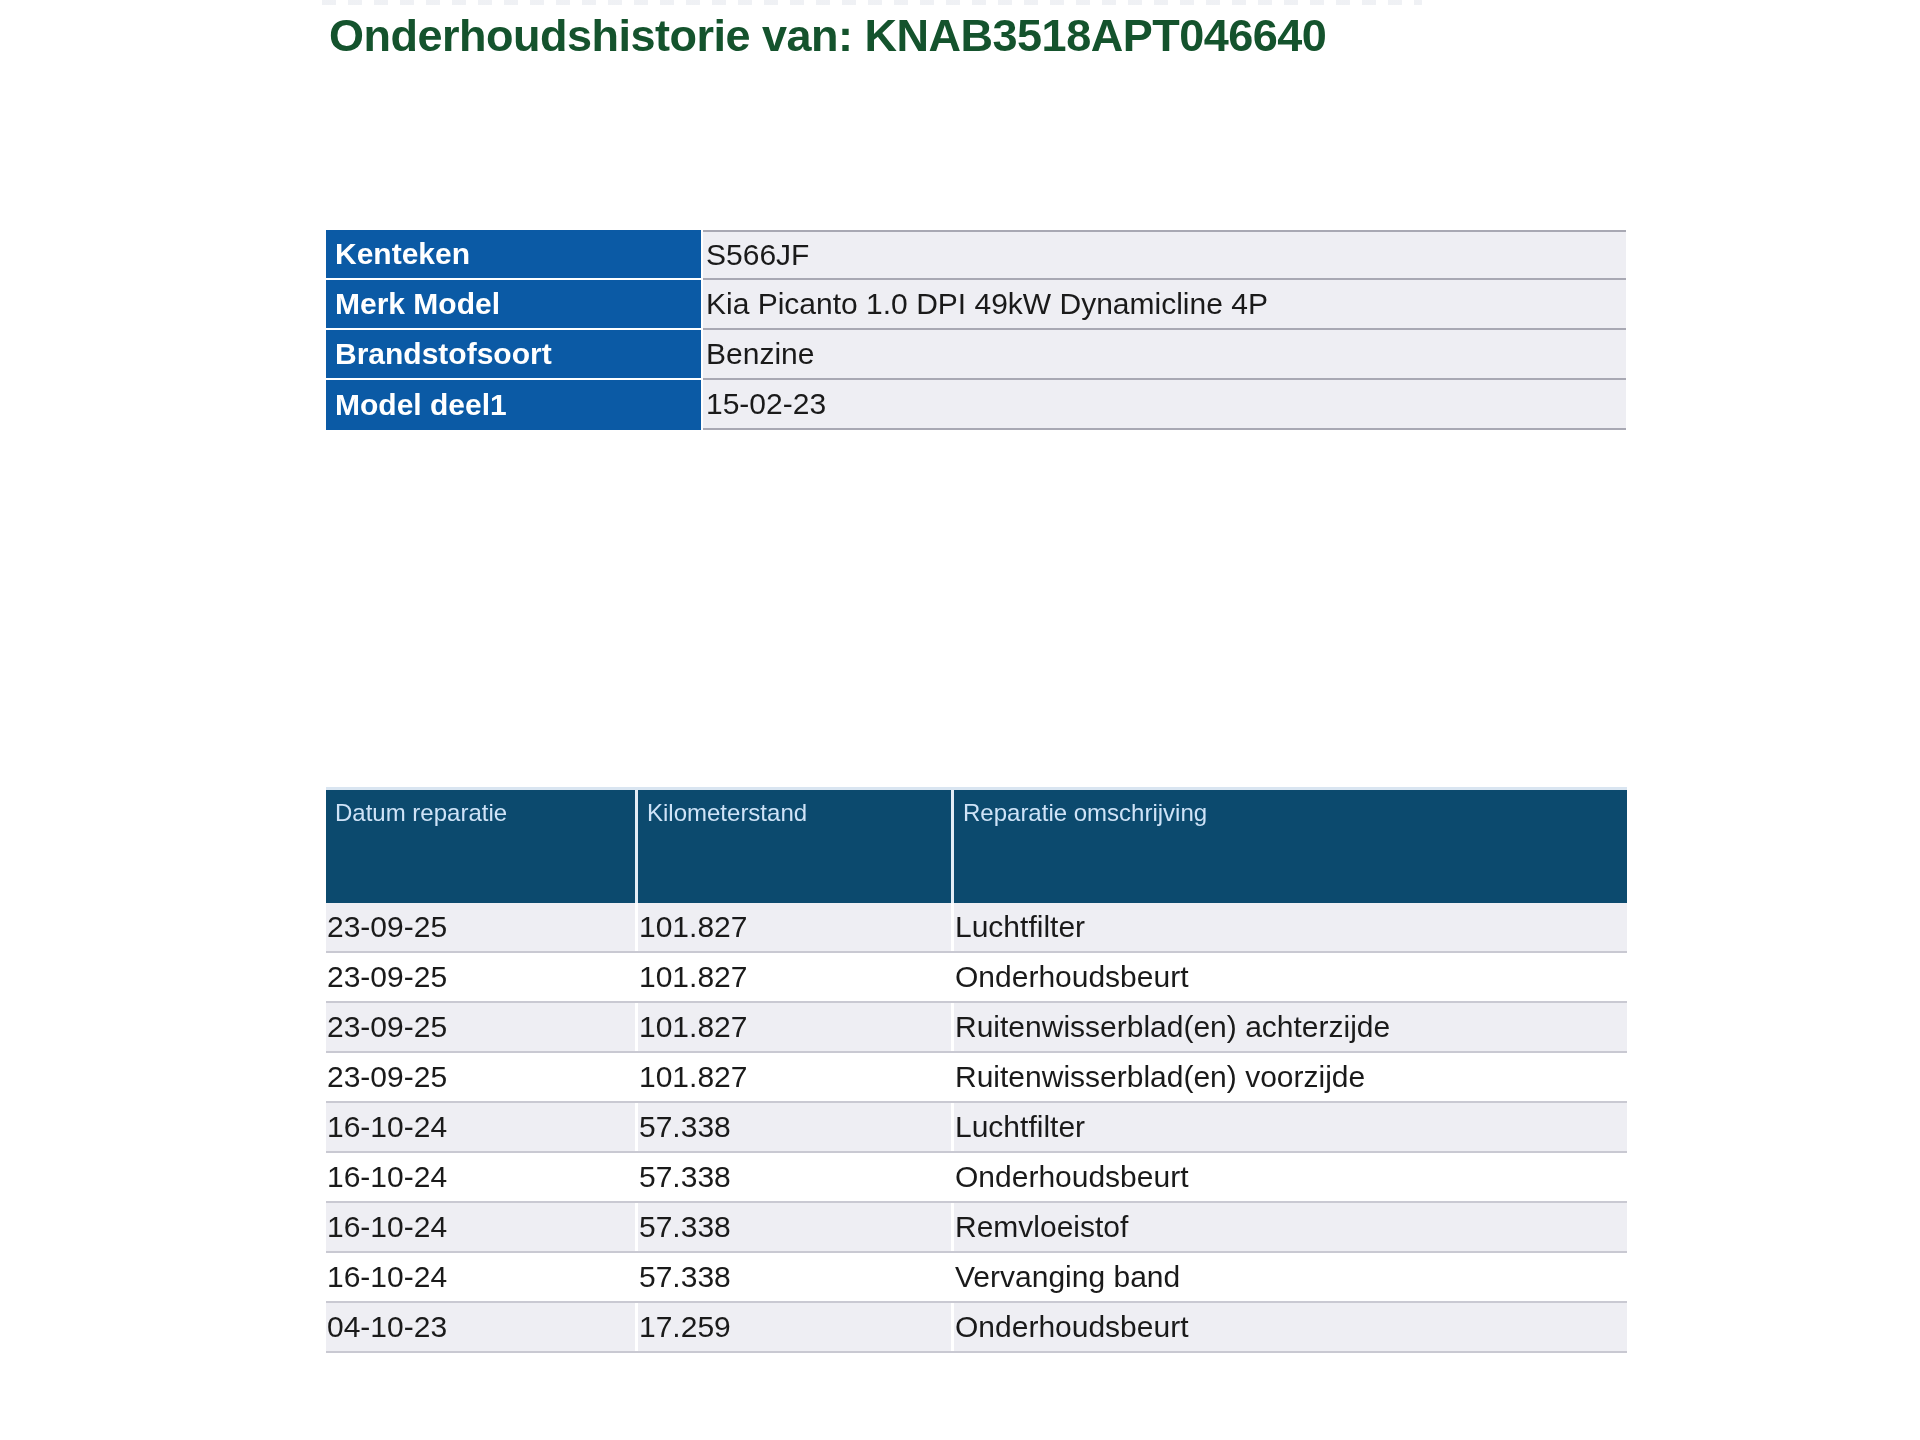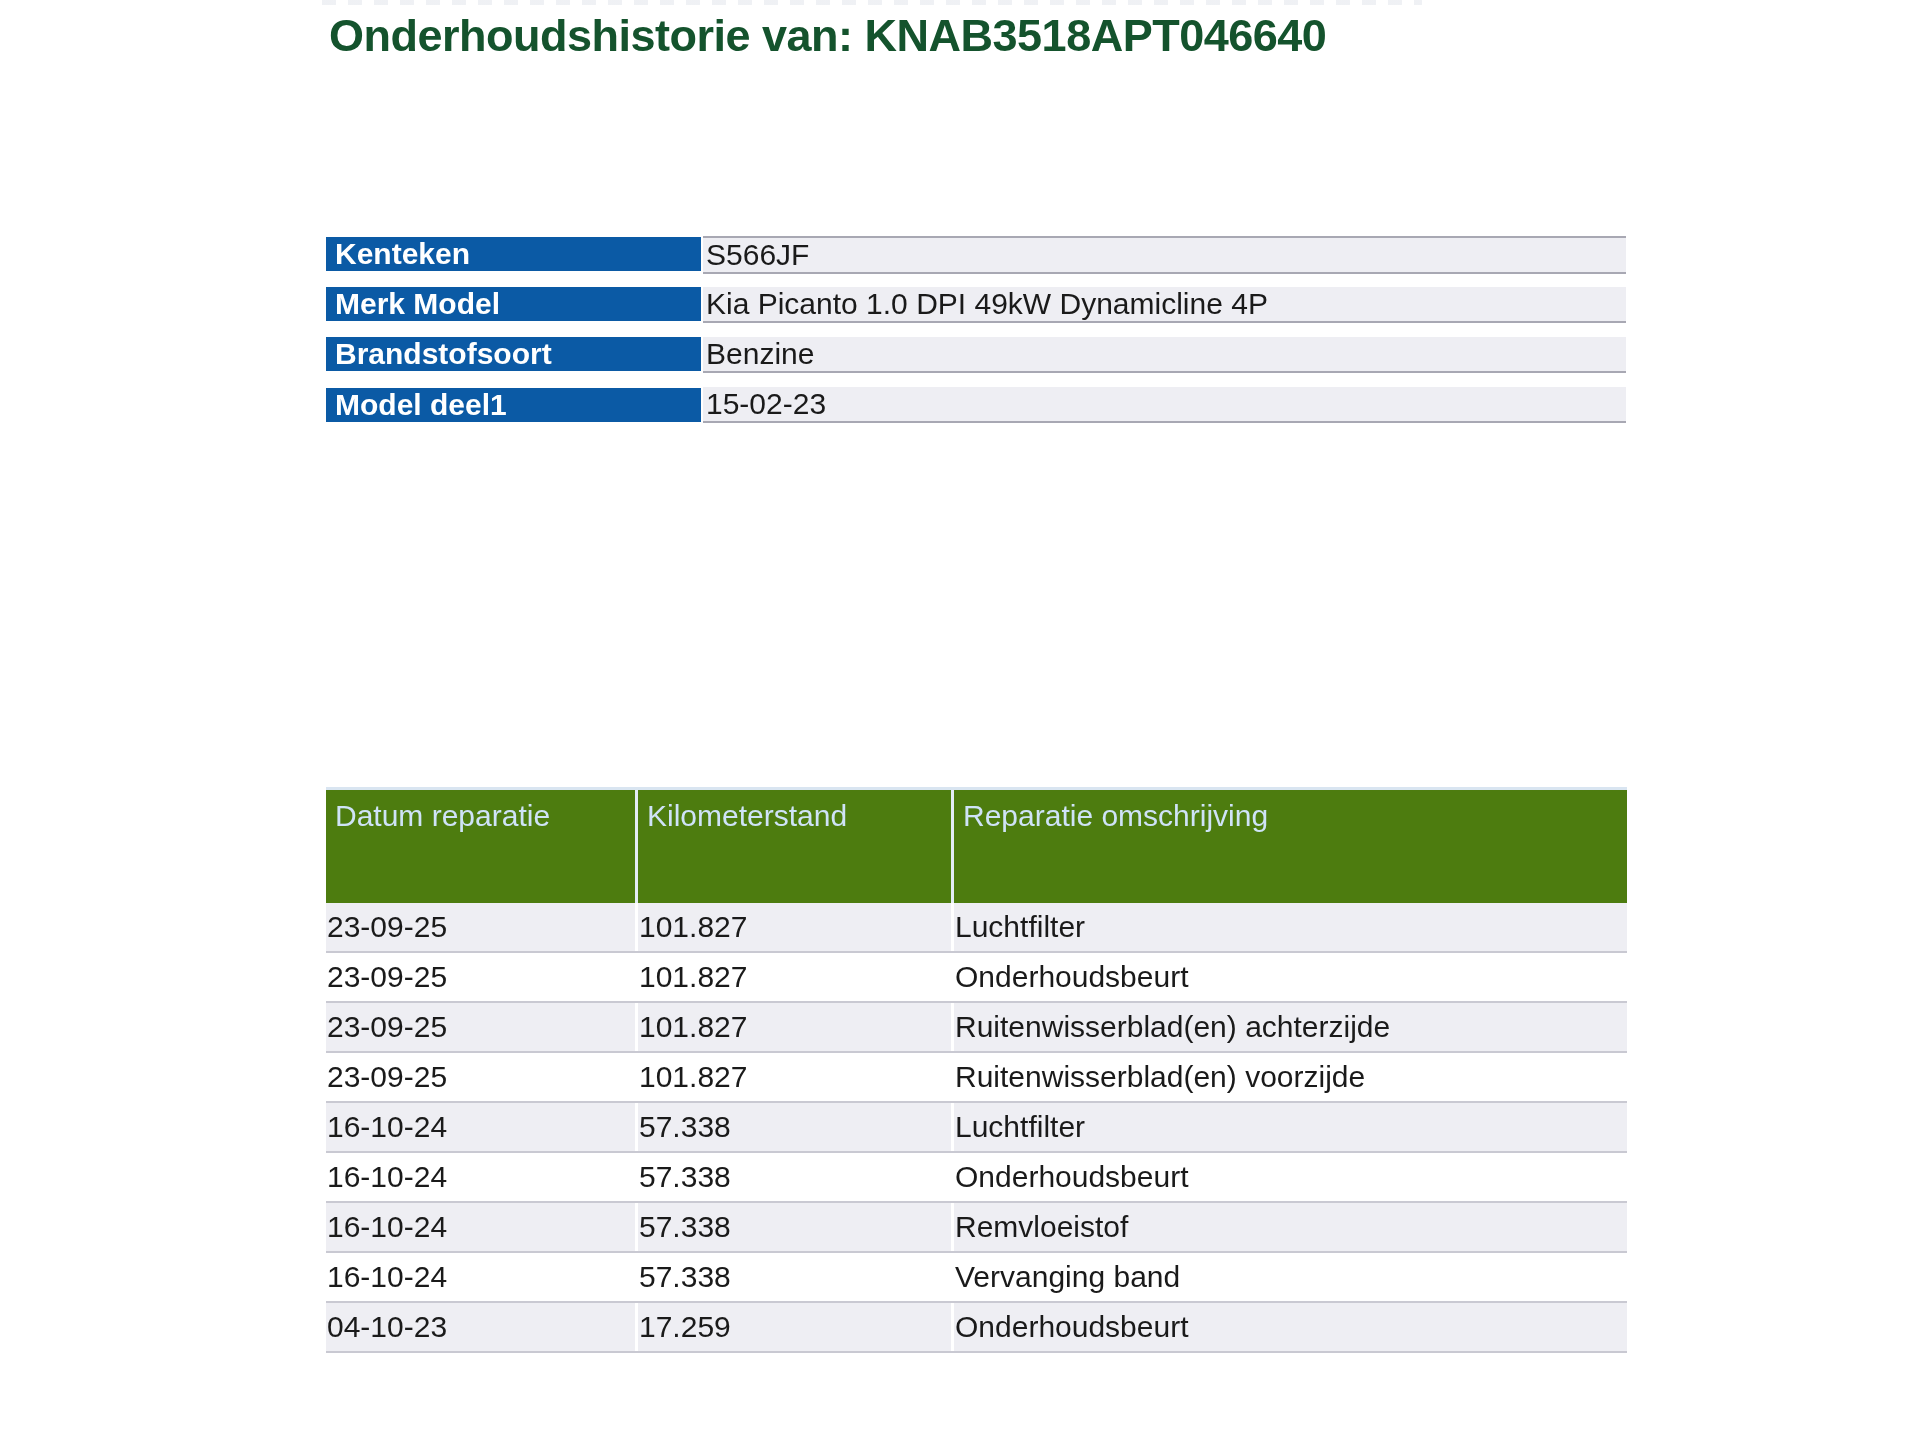--- a/index.html
+++ b/index.html
@@ -42,21 +42,20 @@
   .vehicle-table {
     position: absolute;
     left: 326px;
     top: 230px;
     width: 1300px;
   }
   .v-row {
     display: flex;
     height: 50px;
     box-sizing: border-box;
-    align-items: center;
   }
   .v-label {
     width: 377px;
     box-sizing: border-box;
     background: #0b5aa5;
     color: #ffffff;
     font-weight: bold;
     font-size: 30px;
     display: flex;
     align-items: center;
@@ -85,23 +84,23 @@
     top: 787px;
     width: 1301px;
   }
   .m-header {
     display: flex;
     height: 116px;
     box-sizing: border-box;
     border-top: 3px solid #d9e5f1;
   }
   .m-header .m-cell {
-    background: #4d7c0f;
+    background: #0c4a6e;
     color: #cfe3f7;
-    font-size: 30px;
+    font-size: 24px;
     box-sizing: border-box;
     padding: 9px 0 0 9px;
   }
   .m-row {
     display: flex;
     height: 50px;
     box-sizing: border-box;
     border-bottom: 2px solid #c9c9d2;
   }
   .m-row.stripe-gray .m-cell { background: #eeeef3; }

